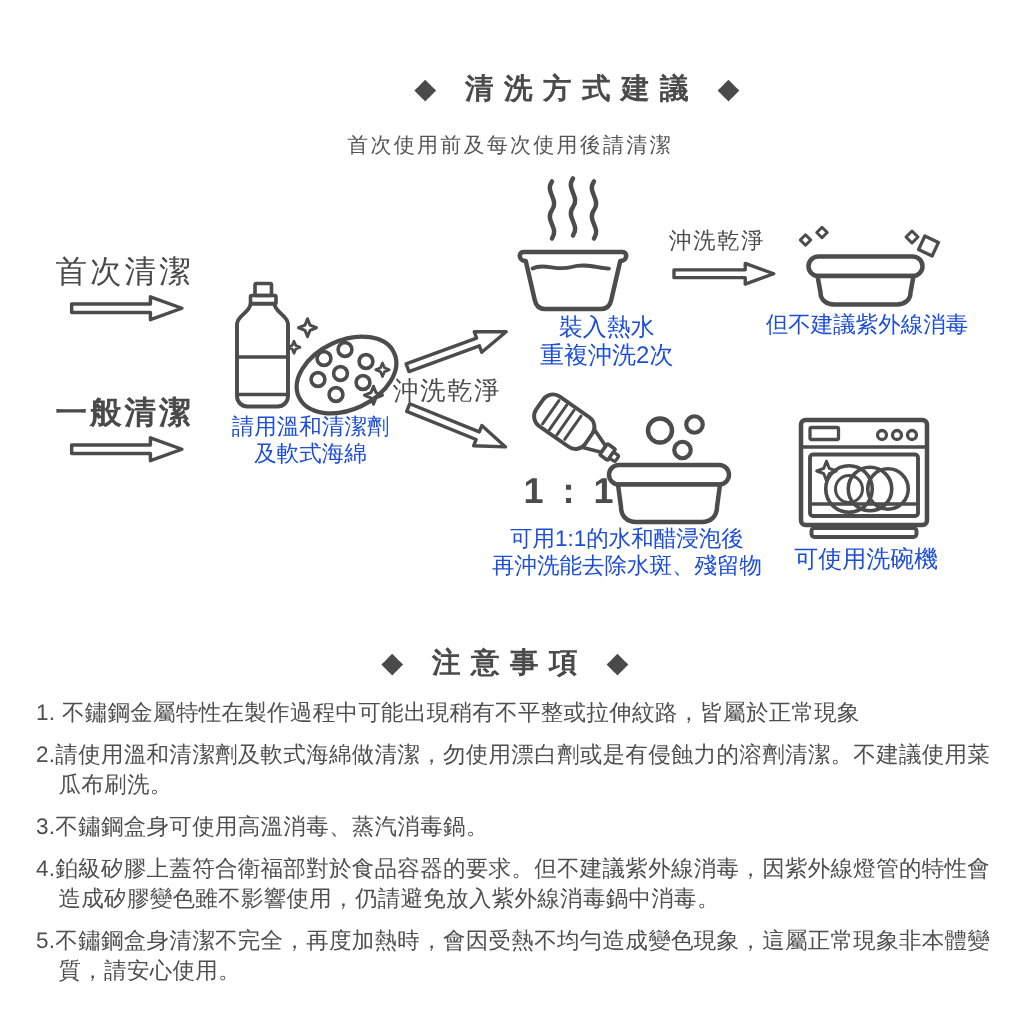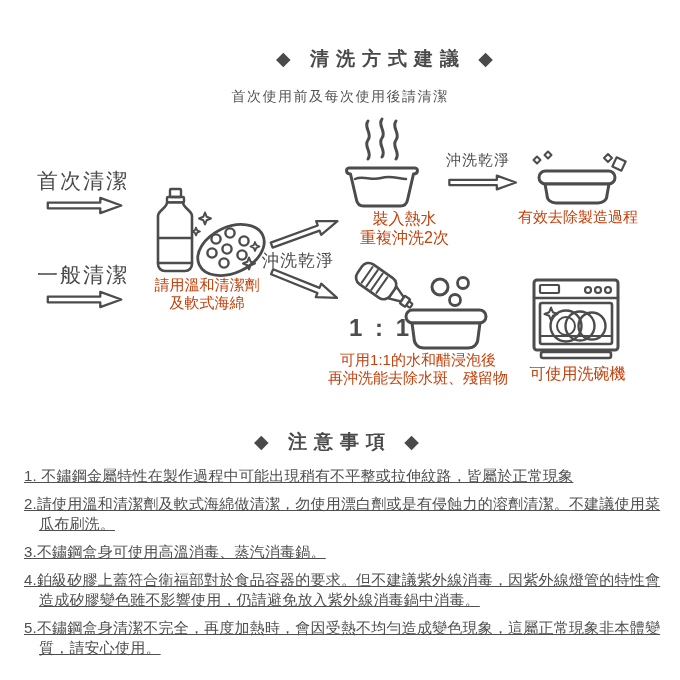--- a/index.html
+++ b/index.html
@@ -17,55 +17,54 @@
     font-size:19px; font-weight:bold; letter-spacing:7px;
     color:#4a4a4a; white-space:nowrap;
   }
   .subtitle {
     width:100%; text-align:center;
     font-size:14px; letter-spacing:1.5px; color:#555;
   }
   .flow-label { font-size:21px; letter-spacing:2px; color:#4a4a4a; font-weight:500; white-space:nowrap; }
   .rinse-mid { font-size:17px; letter-spacing:1px; white-space:nowrap; }
   .rinse-top { font-size:15px; letter-spacing:1px; white-space:nowrap; }
-  .caption { text-align:center; font-size:15px; line-height:18px; color:#c2410c; white-space:nowrap; }
+  .caption { text-align:center; font-size:15px; line-height:18px; color:#1d4ed8; white-space:nowrap; }
   .caption.lg { font-size:16px; line-height:19px; }
   .ratio { font-size:24px; font-weight:bold; letter-spacing:3px; color:#4c4c4c; white-space:nowrap; }
 
   svg { display:block; overflow:visible; }
   svg * { stroke:#4c4c4c; stroke-linecap:round; stroke-linejoin:round; fill:none; }
   svg .f { fill:#ffffff; }
 
   .rot-up   { transform:rotate(-20deg); }
   .rot-down { transform:rotate(22deg); }
 
   .notes { position:absolute; left:24px; top:466px; width:642px; }
   .note-item {
     font-size:15px; line-height:20px; color:#4f4f4f;
     padding-left:15px; text-indent:-15px; margin-bottom:8px;
     letter-spacing:0.2px;
-    text-decoration:underline;
   }
 </style>
 </head>
 <body>
 
 <div class="page">
 
   <div class="abs sec-title" style="top:46px;margin-left:48px;">◆ 清洗方式建議 ◆</div>
   <div class="abs subtitle" style="top:88px;">首次使用前及每次使用後請清潔</div>
 
   <div class="abs flow-label" style="left:37px; top:167px;">首次清潔</div>
   <div class="abs" style="left:44px; top:195px;">
     <svg width="82" height="21" viewBox="0 0 84 22">
       <path class="f" d="M3,8 H58 V3 L80,11 L58,19 V14 H3 Z" stroke-width="2.4"></path>
     </svg>
   </div>
 
-  <div class="abs flow-label" style="left:37px; top:261px;">一般清潔</div>
+  <div class="abs flow-label" style="left:37px; top:261px;font-weight:bold;">一般清潔</div>
   <div class="abs" style="left:44px; top:289px;">
     <svg width="82" height="21" viewBox="0 0 84 22">
       <path class="f" d="M3,8 H58 V3 L80,11 L58,19 V14 H3 Z" stroke-width="2.4"></path>
     </svg>
   </div>
 
   <div class="abs" style="left:146px; top:187px;">
     <svg width="126" height="98" viewBox="0 0 126 98">
       <g>
         <rect x="24" y="2" width="11" height="8" rx="1" stroke-width="2.4"></rect>
@@ -140,21 +139,21 @@
         <path d="M19,8.5 L22.5,12 L19,15.5 L15.5,12 Z" stroke-width="2"></path>
         <path d="M30,3.5 L33.5,7 L30,10.5 L26.5,7 Z" stroke-width="2"></path>
         <path d="M90,6 L94,10 L90,14 L86,10 Z" stroke-width="2"></path>
         <rect x="96" y="11" width="10" height="10" transform="rotate(25 101 16)" stroke-width="2.2"></rect>
       </g>
       <rect class="f" x="21" y="23" width="76" height="13" rx="6.5" stroke-width="3"></rect>
       <path class="f" d="M27,36 L29,47 C29,52 33,55 38,55 L80,55 C85,55 89,52 89,47 L91,36 Z" stroke-width="3"></path>
     </svg>
   </div>
   <div class="abs caption" style="left:496px; top:208px; width:164px;">
-    <div>有效去除製造過程</div>
+    <div>但不建議紫外線消毒</div>
   </div>
 
   <div class="abs" style="left:338px; top:256px;">
     <svg width="156" height="100" viewBox="0 0 156 100">
       <g transform="rotate(35 48 32)">
         <rect class="f" x="16" y="20" width="40" height="24" rx="8" stroke-width="2.6"></rect>
         <line x1="25" y1="22.5" x2="25" y2="41.5" stroke-width="2"></line>
         <line x1="31" y1="22" x2="31" y2="42" stroke-width="2"></line>
         <line x1="37" y1="22" x2="37" y2="42" stroke-width="2"></line>
         <line x1="43" y1="22.5" x2="43" y2="41.5" stroke-width="2"></line>

